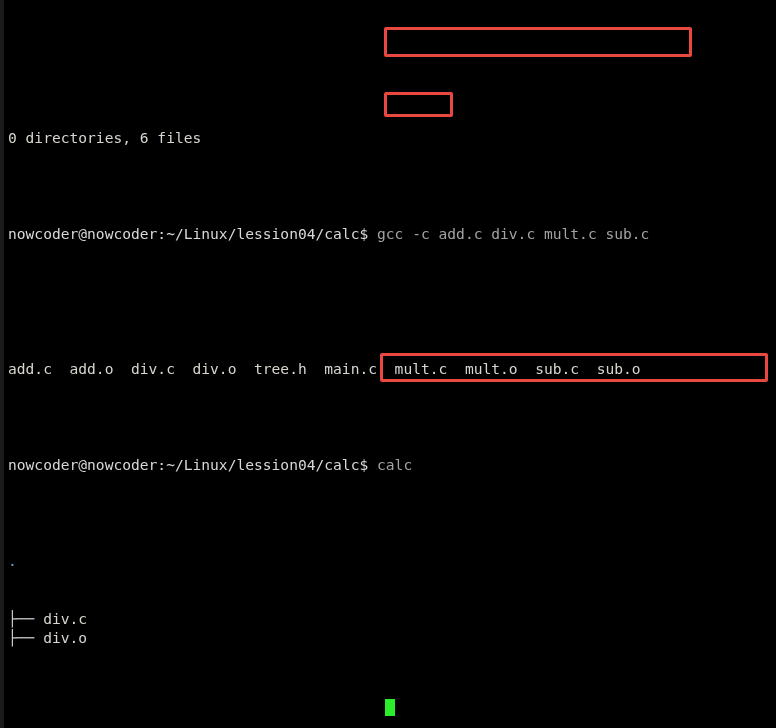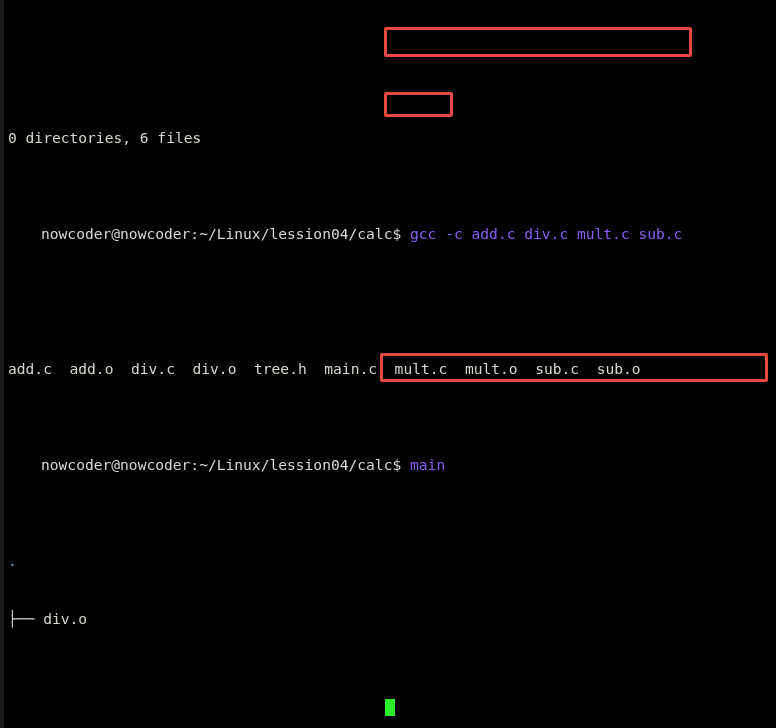--- a/index.html
+++ b/index.html
@@ -36,22 +36,22 @@
   #top-edge {
     position: absolute;
     left: 0; top: 0;
     width: 776px; height: 6px;
     background: #000000;
     pointer-events: none;
   }
 
   .line { height: 19.22px; }
 
-  .prompt { color: #d8d8d8; margin-left: 33px; }
-  .cmd { color: #8b5cf6; }
+  .prompt { color: #d8d8d8; }
+  .cmd { color: #a3a3a3; }
   .out { color: #d9d6cf; }
   .tree-dot { color: #6a9fd8; }
   .branch { color: #cfcfcf; }
 
   
   .hl {
     position: absolute;
     border: 3px solid #e8483f;
     border-radius: 2px;
     pointer-events: none;
@@ -80,25 +80,25 @@
 
   
   <div class="line"><span class="prompt">nowcoder@nowcoder:~/Linux/lession04/calc$</span><span class="cmd"> </span><span class="cmd">gcc -c add.c div.c mult.c sub.c</span></div>
 
   
 
   
   <div class="line"><span class="out">add.c  add.o  div.c  div.o  tree.h  main.c  mult.c  mult.o  sub.c  sub.o</span></div>
 
   
-  <div class="line"><span class="prompt">nowcoder@nowcoder:~/Linux/lession04/calc$</span><span class="cmd"> </span><span class="cmd">main</span></div>
+  <div class="line"><span class="prompt">nowcoder@nowcoder:~/Linux/lession04/calc$</span><span class="cmd"> </span><span class="cmd">calc</span></div>
 
   
   <div class="line"><span class="tree-dot">.</span></div>
-  <div id="tree-1-list"><div class="line"><span class="branch">├── </span><span class="out">div.o</span></div></div>
+  <div id="tree-1-list"><div class="line"><span class="branch">├── </span><span class="out">div.c</span></div><div class="line"><span class="branch">├── </span><span class="out">div.o</span></div></div>
   
   
 
   
   
 
   
   
 
   

